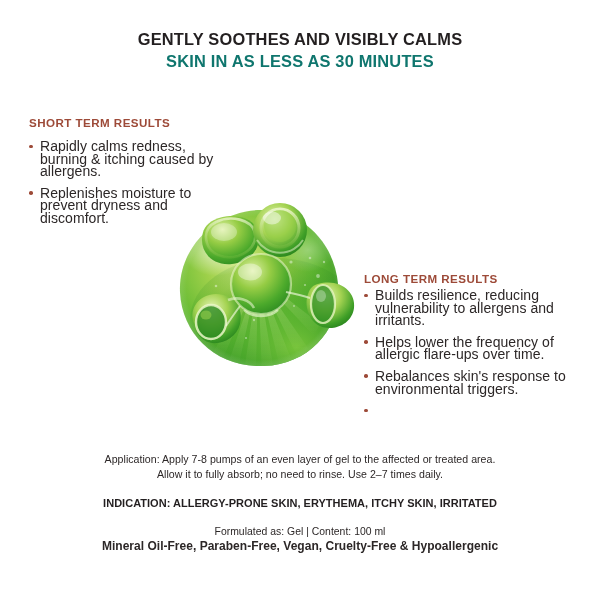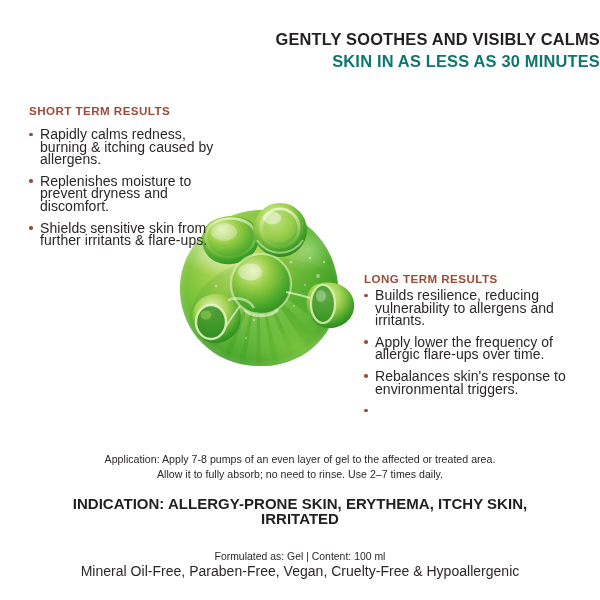--- a/index.html
+++ b/index.html
@@ -22,21 +22,21 @@
     height: 600px;
     background: #ffffff;
   }
 
   
   .header {
     position: absolute;
     top: 28px;
     left: 0;
     width: 600px;
-    text-align: right;
+    text-align: center;
   }
   .header-line1 {
     font-size: 16.4px;
     font-weight: 700;
     letter-spacing: 0.2px;
     color: #231f20;
     line-height: 22px;
     white-space: nowrap;
   }
   .header-line2 {
@@ -79,21 +79,21 @@
     width: 3.6px;
     height: 3.6px;
     border-radius: 50%;
     background: #9d4a38;
   }
 
   
   .left-col {
     position: absolute;
     left: 29px;
-    top: 104px;
+    top: 116px;
     width: 192px;
     z-index: 3;
   }
   .left-col .col-heading { margin-bottom: 11px; }
 
   
   .right-col {
     position: absolute;
     left: 364px;
     top: 272px;
@@ -123,39 +123,40 @@
   }
   .footer-app {
     font-size: 10.6px;
     line-height: 15.3px;
     color: #2c2727;
     padding: 0 20px;
     letter-spacing: 0.02px;
   }
   .footer-indication {
     margin-top: 13px;
-    font-size: 15px;
+    font-size: 11px;
     font-weight: 700;
     line-height: 15.3px;
     color: #231f20;
     padding: 0 40px;
     letter-spacing: 0.02px;
   }
   .footer-formulated {
-    margin-top: 23px;
+    margin-top: 13px;
     font-size: 10.4px;
     line-height: 15.3px;
     color: #2c2727;
     letter-spacing: 0.02px;
   }
   .footer-free {
-    font-size: 14px;
+    font-size: 12px;
     line-height: 15.3px;
     color: #2c2727;
     letter-spacing: 0.02px;
+    font-weight: bold;
   }
 </style>
 </head>
 <body>
 
 <div id="infographic">
 
   <div class="header">
     <div class="header-line1">GENTLY SOOTHES AND VISIBLY CALMS</div>
     <div class="header-line2">SKIN IN AS LESS AS 30 MINUTES</div>
@@ -301,37 +302,33 @@
     <div class="col-heading">SHORT TERM RESULTS</div>
     <ul class="bullet-list">
       <li class="bullet-item">
         <span class="bullet-dot"></span>
         <span>Rapidly calms redness, burning &amp; itching caused by allergens.</span>
       </li>
       <li class="bullet-item">
         <span class="bullet-dot"></span>
         <span>Replenishes moisture to prevent dryness and discomfort.</span>
       </li>
-      <li class="bullet-item">
-        <span class="bullet-dot"></span>
-        <span>Shields sensitive skin from further irritants &amp; flare-ups.</span>
-      </li>
     </ul>
   </div>
 
   <div class="right-col">
     <div class="col-heading">LONG TERM RESULTS</div>
     <ul class="bullet-list">
       <li class="bullet-item">
         <span class="bullet-dot"></span>
         <span>Builds resilience, reducing vulnerability to allergens and irritants.</span>
       </li>
       <li class="bullet-item">
         <span class="bullet-dot"></span>
-        <span>Apply lower the frequency of allergic flare-ups over time.</span>
+        <span>Helps lower the frequency of allergic flare-ups over time.</span>
       </li>
       <li class="bullet-item">
         <span class="bullet-dot"></span>
         <span>Rebalances skin's response to environmental triggers.</span>
       </li>
       <li class="bullet-item">
         <span class="bullet-dot"></span>
       </li>
     </ul>
   </div>

